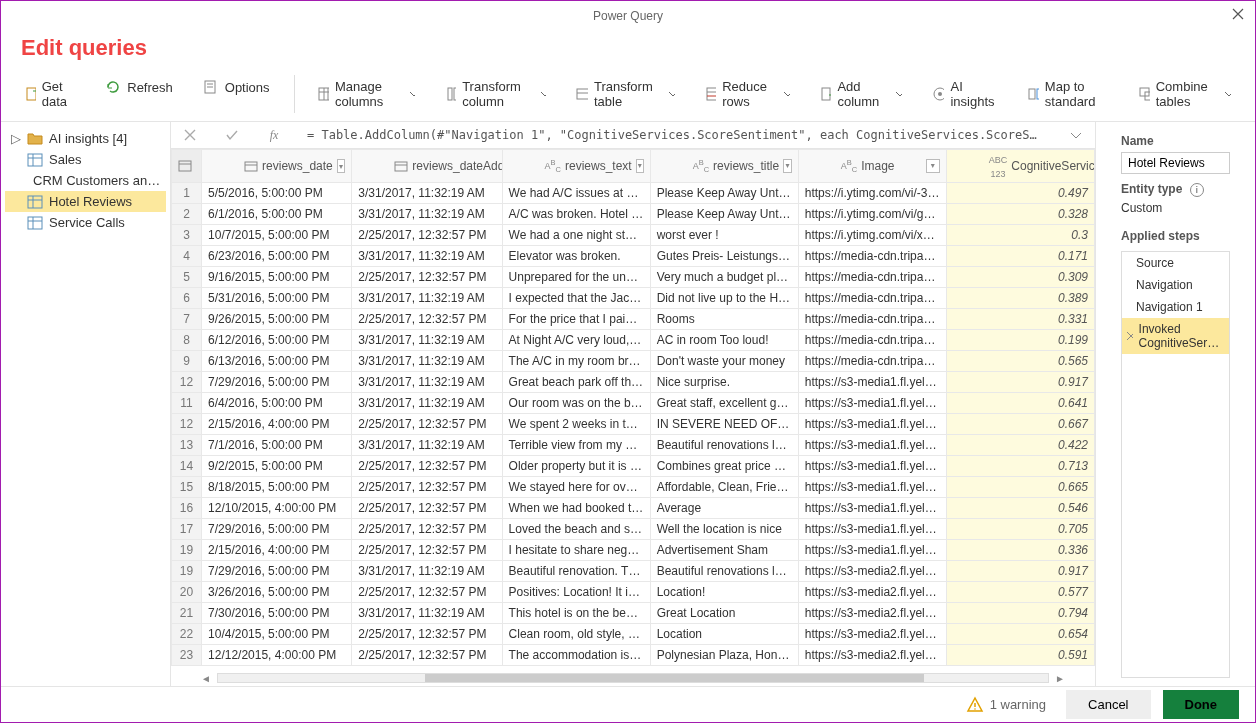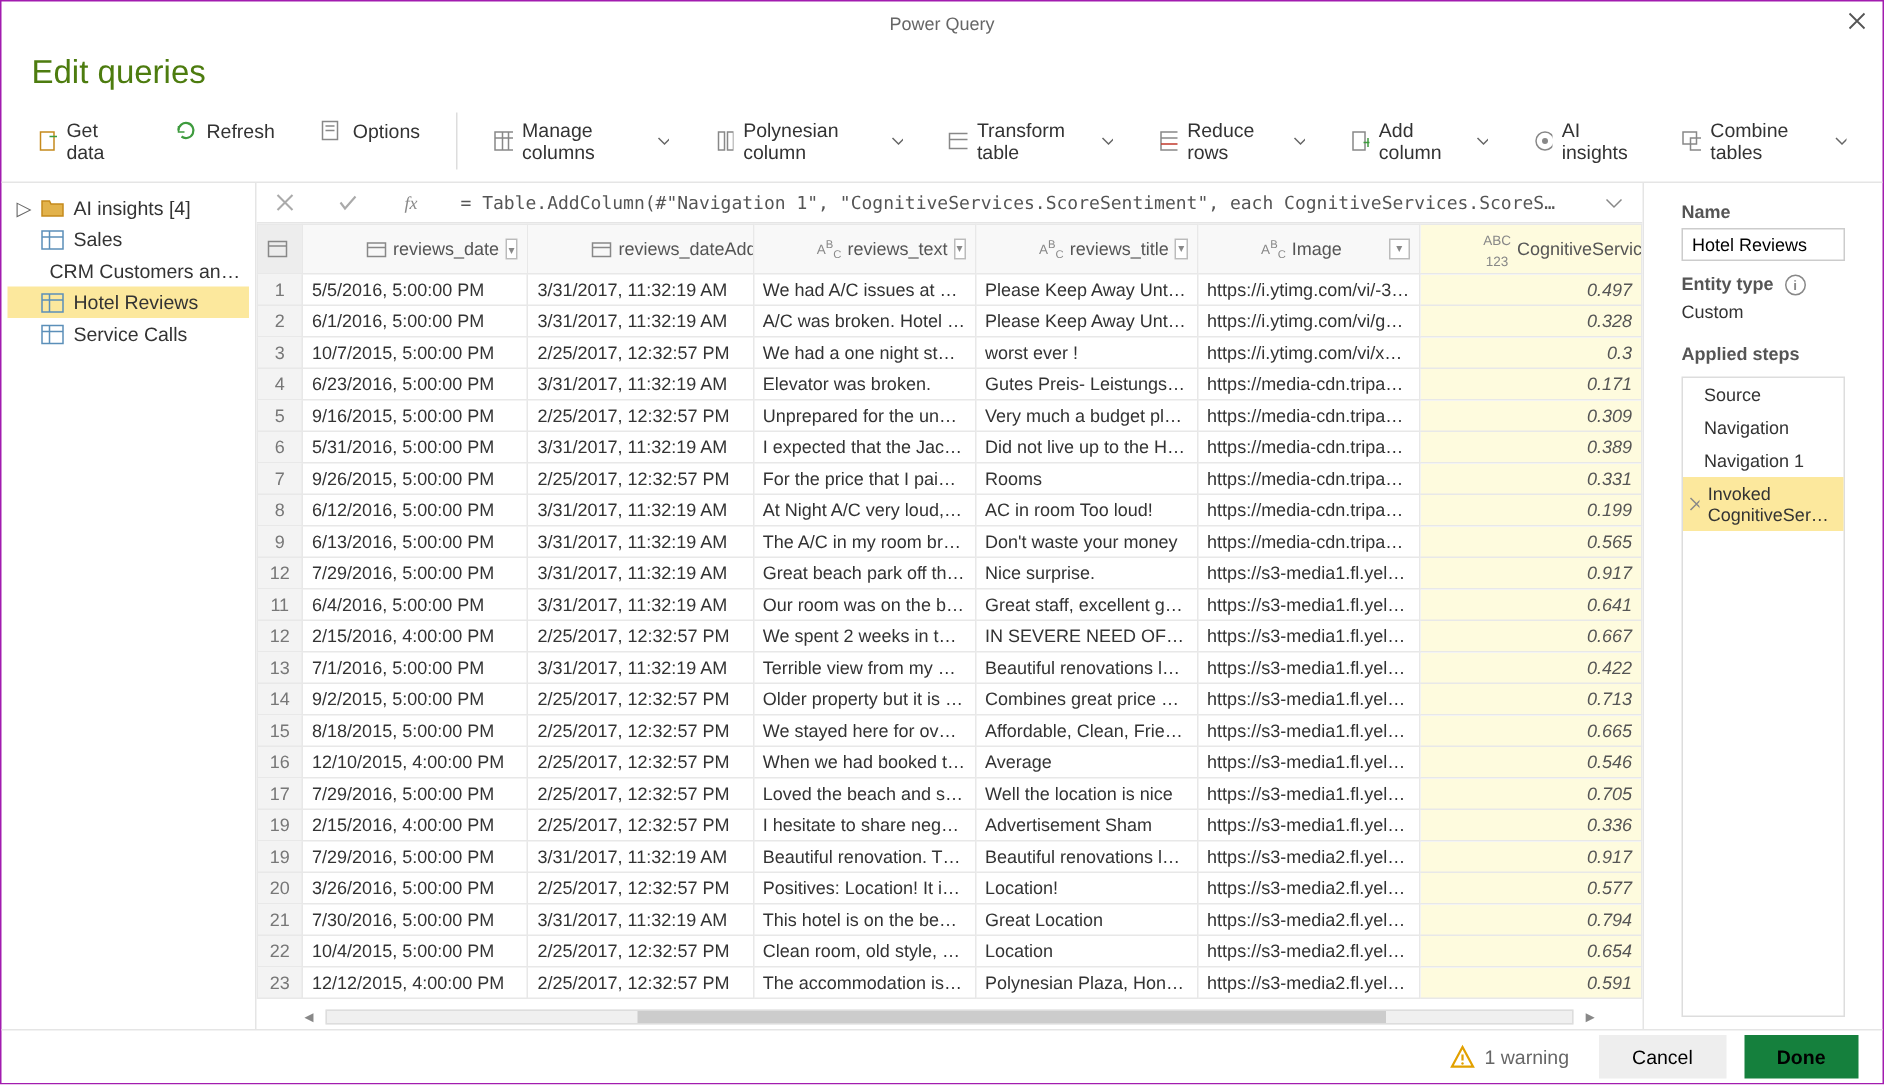--- a/index.html
+++ b/index.html
@@ -1,20 +1,20 @@
 <!DOCTYPE html>
 <html><head>
 <meta charset="utf-8">
 <style>
   * { box-sizing: border-box; }
   html, body { margin:0; padding:0; font-family: "Segoe UI", Arial, sans-serif; font-size:13px; color:#333; background:#fff; height:100%; }
   .window { width:1256px; height:723px; display:flex; flex-direction:column; border:1px solid #a21caf; position:relative; }
   .titlebar { height:30px; display:flex; align-items:center; justify-content:center; position:relative; color:#666; font-size:12px; }
   .titlebar .close { position:absolute; right:10px; top:6px; cursor:pointer; color:#666; }
-  .header { padding:4px 20px 10px 20px; font-size:22px; font-weight:400; color:#4d7c0f; }
+  .header { padding:4px 20px 10px 20px; font-size:22px; font-weight:700; color:#ef4444; }
   .toolbar { display:flex; align-items:flex-start; gap:14px; padding:4px 16px 8px 16px; border-bottom:1px solid #e5e5e5; }
   .toolbar-item { display:inline-flex; align-items:center; gap:6px; padding:4px 8px; cursor:pointer; border-radius:2px; font-size:13px; color:#333; }
   .toolbar-sep { width:1px; background:#ddd; margin:0 2px; align-self:stretch; }
   .toolbar-chevron { margin-left:2px; }
   .content { flex:1; display:flex; overflow:hidden; }
   .sidebar { width:170px; border-right:1px solid #e5e5e5; padding:6px 4px; }
   .tree-item { display:flex; align-items:center; gap:6px; padding:3px 6px; cursor:pointer; font-size:13px; white-space:nowrap; overflow:hidden; text-overflow:ellipsis; }
   .tree-item.selected { background:#FCE89D; }
   .tree-root { font-weight:400; }
   .tree-root .toggle { width:10px; color:#666; }
@@ -101,21 +101,21 @@
       <span>Manage columns</span>
       <svg class="toolbar-chevron" width="10" height="10">
           <path d="M1 3 L5 7 L9 3" fill="none" stroke="#666"></path>
         </svg>
     </div>
     <div class="toolbar-item">
       <svg width="16" height="16">
           <rect x="3" y="2" width="4" height="12" fill="none" stroke="#888"></rect>
           <rect x="9" y="2" width="4" height="12" fill="none" stroke="#888"></rect>
         </svg>
-      <span>Polynesian column</span>
+      <span>Transform column</span>
       <svg class="toolbar-chevron" width="10" height="10">
           <path d="M1 3 L5 7 L9 3" fill="none" stroke="#666"></path>
         </svg>
     </div>
     <div class="toolbar-item">
       <svg width="16" height="16">
           <rect x="1" y="3" width="14" height="10" fill="none" stroke="#888"></rect>
           <line x1="1" y1="7" x2="15" y2="7" stroke="#888"></line>
         </svg>
       <span>Transform table</span>
@@ -143,20 +143,27 @@
       <svg class="toolbar-chevron" width="10" height="10">
           <path d="M1 3 L5 7 L9 3" fill="none" stroke="#666"></path>
         </svg>
     </div>
     <div class="toolbar-item">
       <svg width="16" height="16">
           <circle cx="8" cy="8" r="6" fill="none" stroke="#888"></circle>
           <circle cx="8" cy="8" r="2" fill="#888"></circle>
         </svg>
       <span>AI insights</span>
+    </div>
+    <div class="toolbar-item">
+      <svg width="16" height="16">
+          <rect x="1" y="3" width="6" height="10" fill="none" stroke="#888"></rect>
+          <rect x="9" y="3" width="6" height="10" fill="none" stroke="#4A90D9"></rect>
+        </svg>
+      <span>Map to standard</span>
     </div>
     <div class="toolbar-item">
       <svg width="16" height="16">
           <rect x="1" y="2" width="9" height="8" fill="none" stroke="#888"></rect>
           <rect x="6" y="6" width="9" height="8" fill="none" stroke="#888"></rect>
         </svg>
       <span>Combine tables</span>
       <svg class="toolbar-chevron" width="10" height="10">
           <path d="M1 3 L5 7 L9 3" fill="none" stroke="#666"></path>
         </svg>

